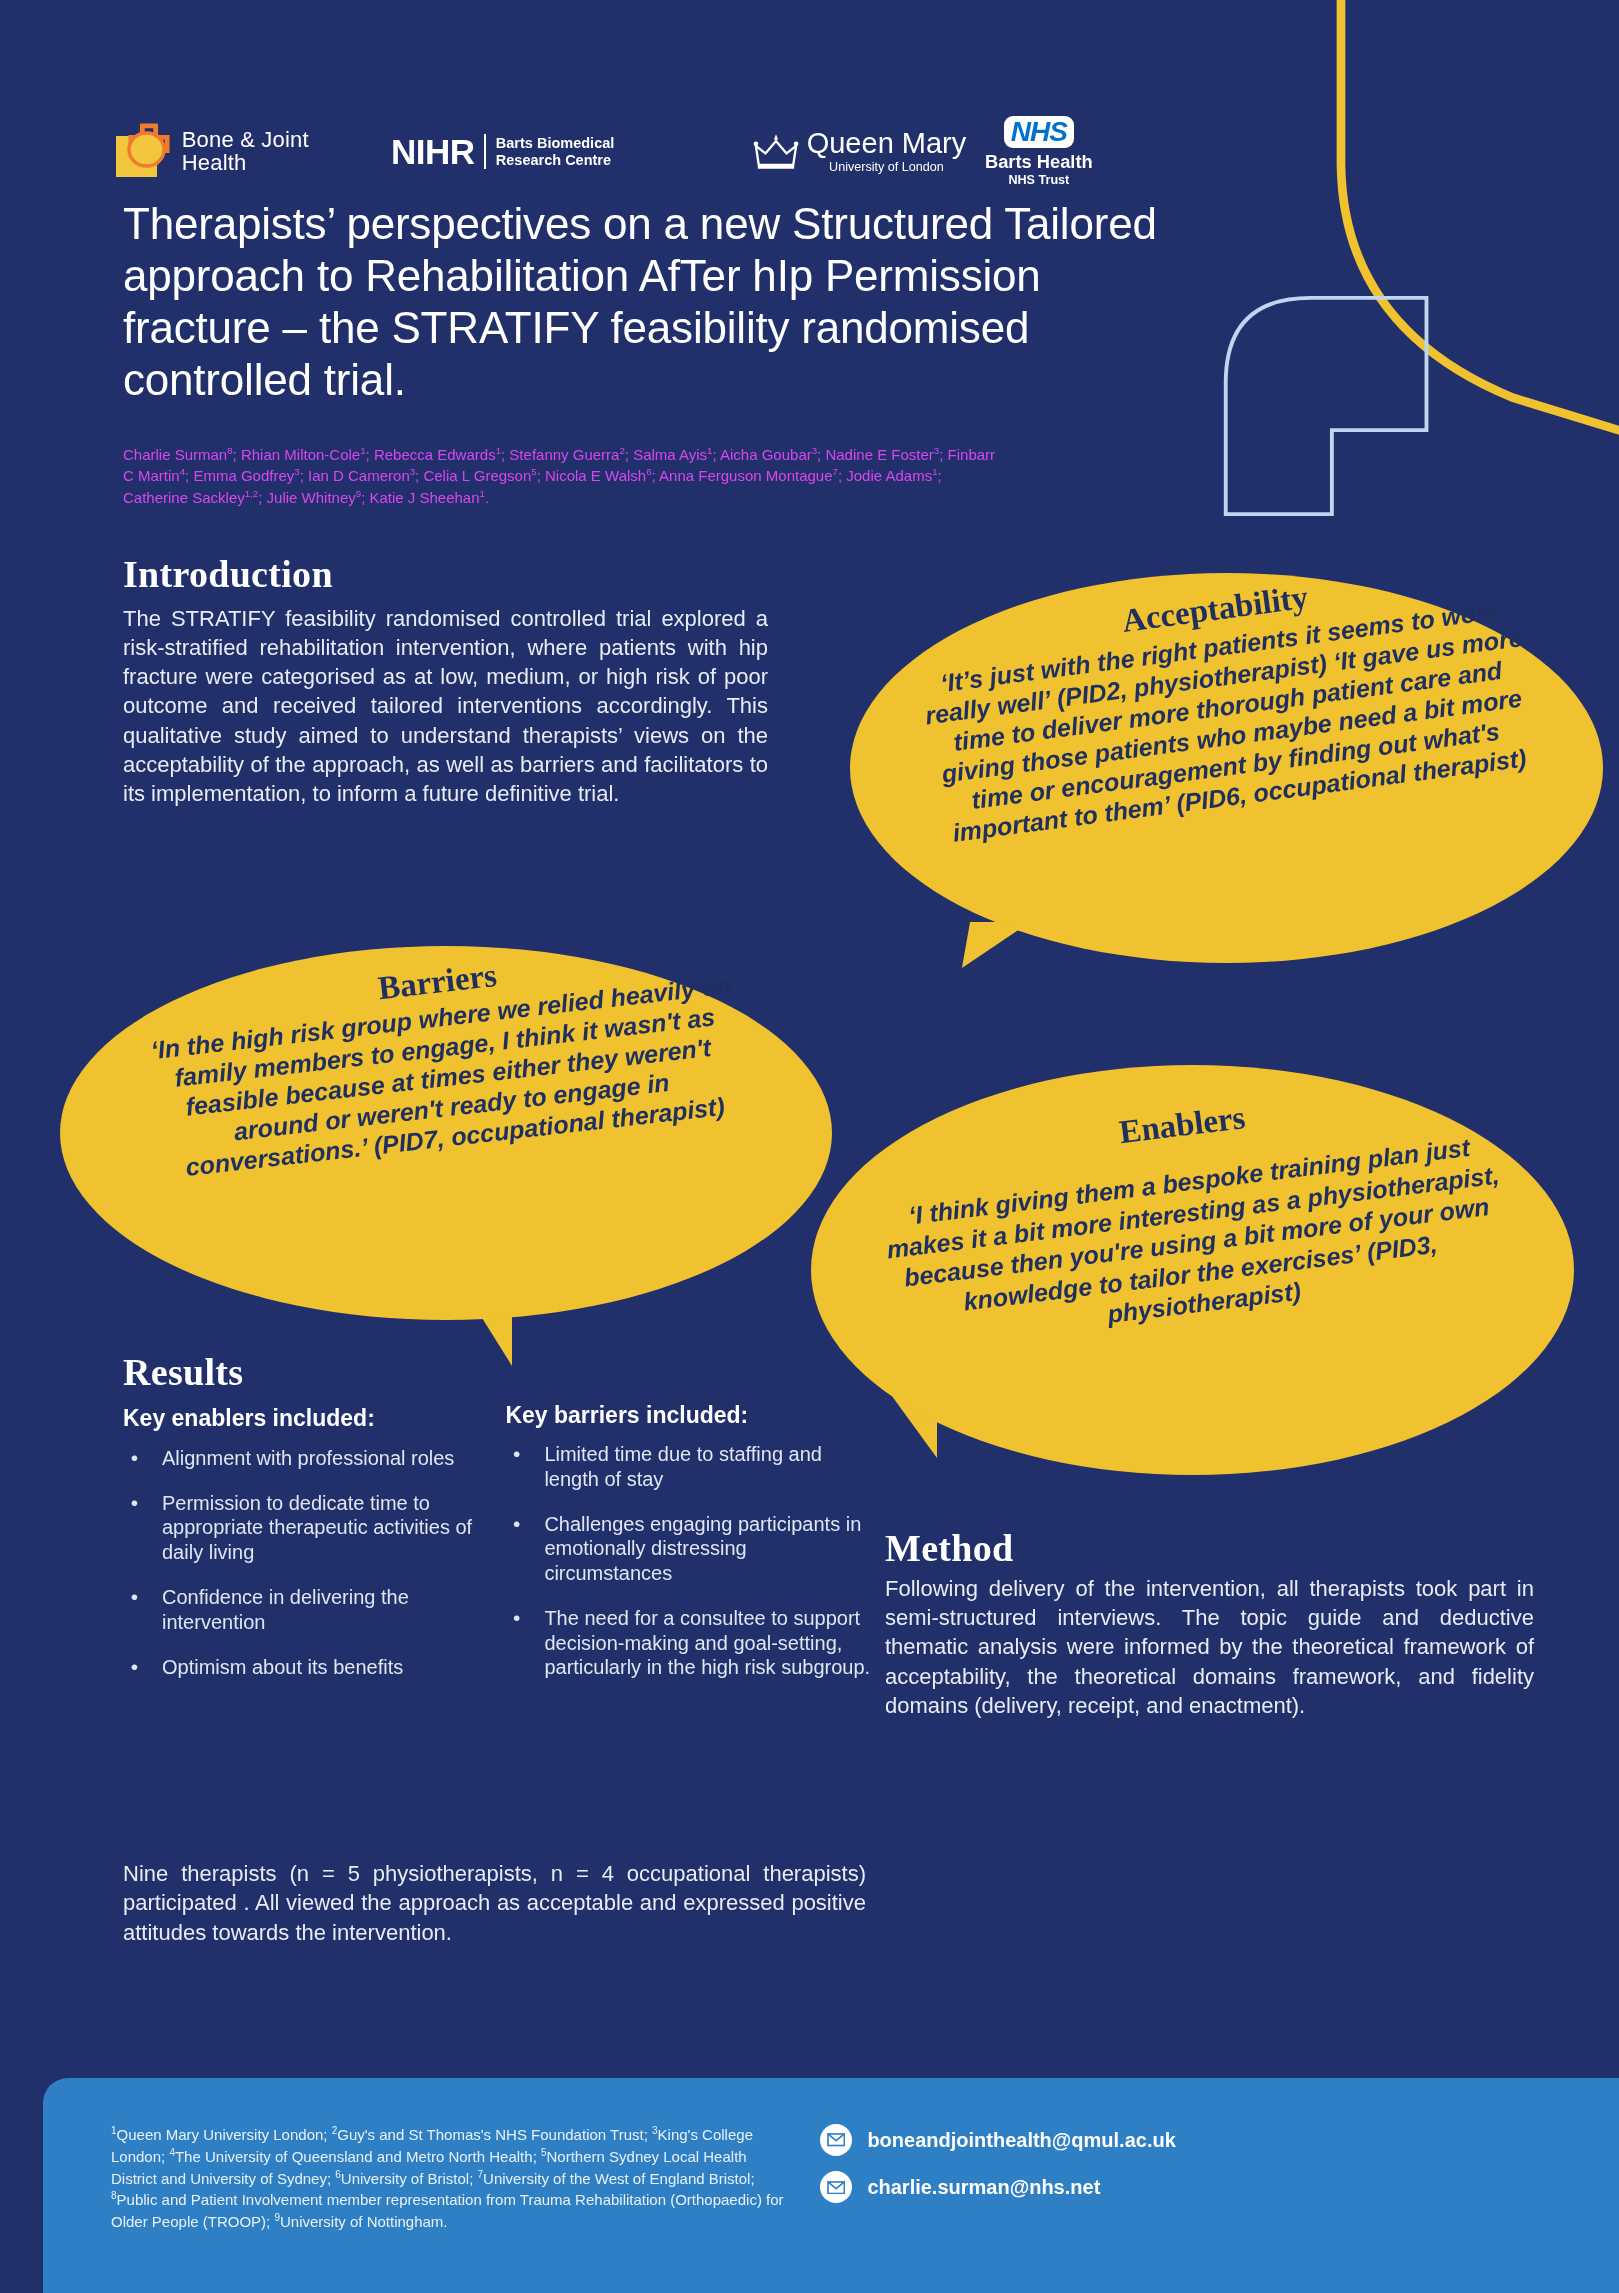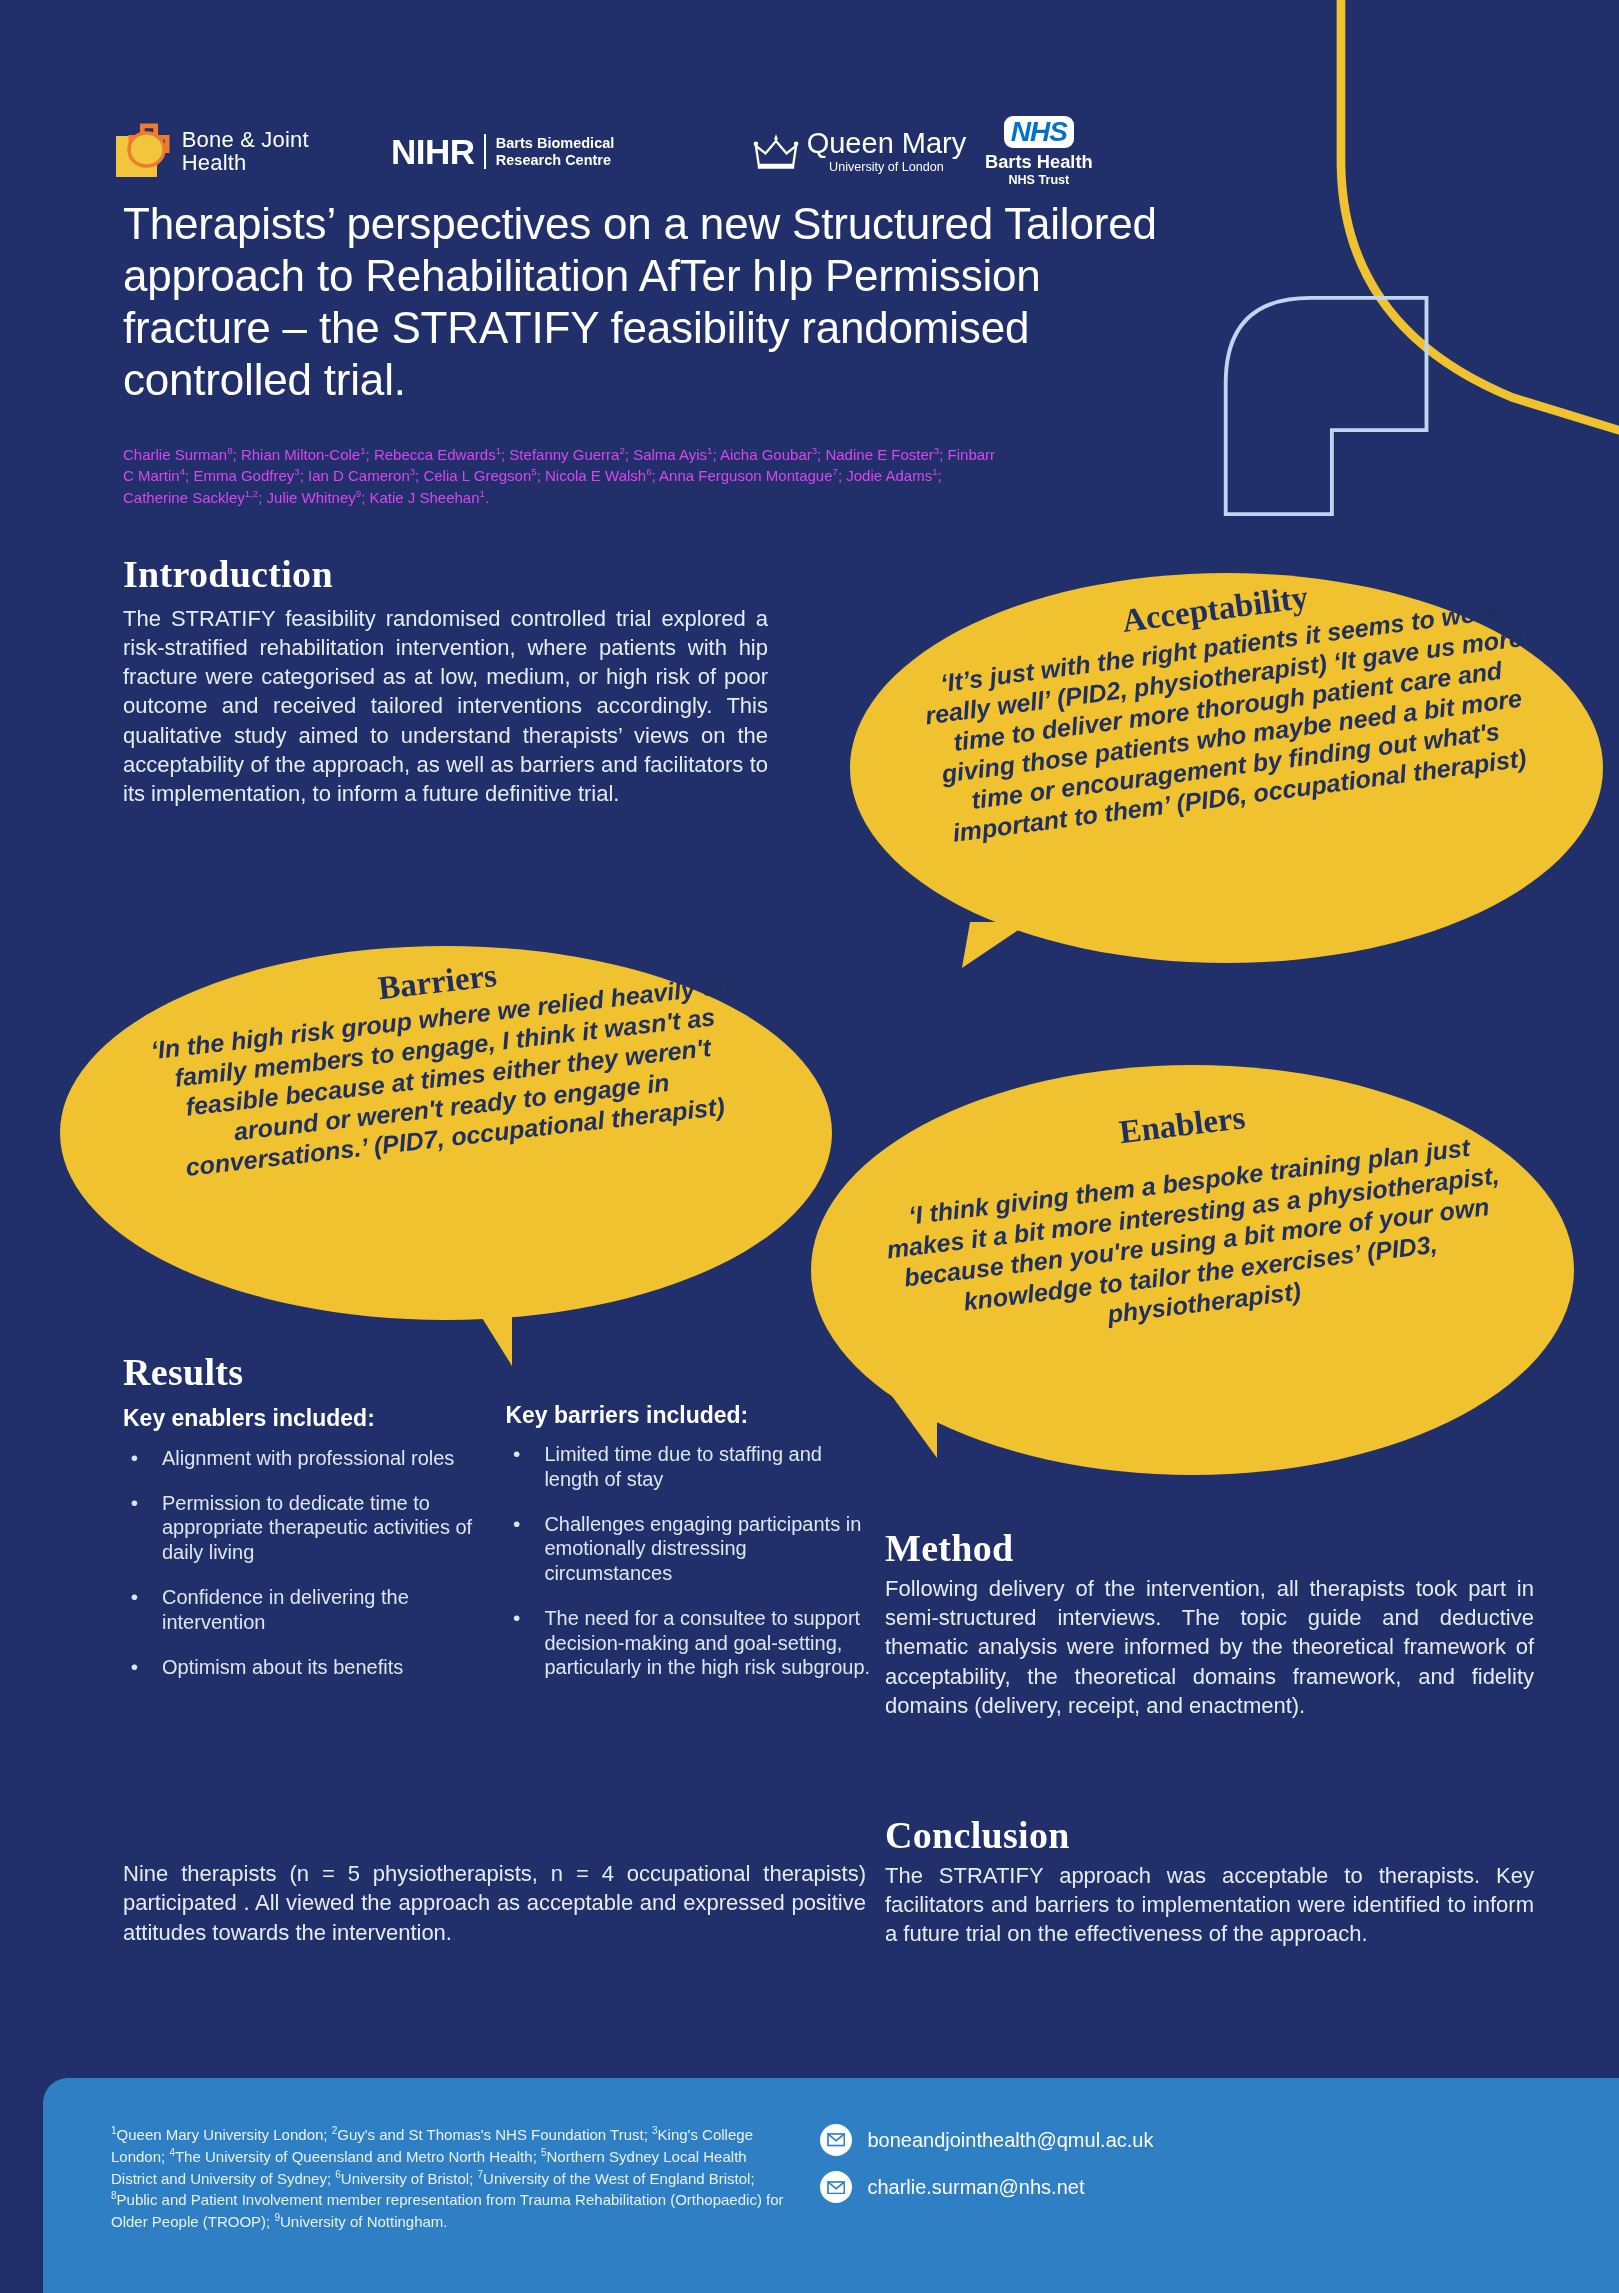--- a/index.html
+++ b/index.html
@@ -106,21 +106,21 @@
   #footer{position:absolute;left:43px;top:2078px;width:1576px;height:215px;
      background:#2f7fc4;border-top-left-radius:25px;}
   #affil{position:absolute;left:68px;top:46px;width:676px;color:#e9f1f8;
      font-size:15px;line-height:1.45;font-weight:300;}
   #affil sup{font-size:10px;}
   #contacts{position:absolute;left:777px;top:46px;}
   .contact{display:flex;align-items:center;margin-bottom:15.4px;}
   .mail-icon{width:32px;height:32px;border-radius:50%;background:#fff;flex:none;
      display:flex;align-items:center;justify-content:center;margin-right:15.4px;}
   .mail-icon svg{display:block;}
-  .contact-text{color:#fff;font-size:20px;font-weight:normal;}
+  .contact-text{color:#fff;font-size:20px;font-weight:bold;}
 </style>
 </head>
 <body>
 
 <div id="poster">
 
   <svg class="deco" id="yellow-curve" viewBox="0 0 420 620">
     <path d="M 122 -30 L 122 210 Q 124 380 300 452 L 430 492" fill="none" stroke="#f0c230" stroke-width="9"></path>
   </svg>
   <svg class="deco" id="white-bracket" viewBox="0 0 230 240">
@@ -232,24 +232,20 @@
       </div>
     </div>
   </div>
   <div class="body-text" id="results-para">Nine therapists (n = 5 physiotherapists, n = 4 occupational therapists) participated . All viewed the approach as acceptable and expressed positive attitudes towards the intervention.</div>
 
   <div id="method">
     <div class="heading" id="method-h">Method</div>
     <div class="body-text">Following delivery of the intervention, all therapists took part in semi-structured interviews. The topic guide and deductive thematic analysis were informed by the theoretical framework of acceptability, the theoretical domains framework, and fidelity domains (delivery, receipt, and enactment).</div>
   </div>
 
-  <div id="conclusion">
-    <div class="heading" id="conclusion-h">Conclusion</div>
-    <div class="body-text">The STRATIFY approach was acceptable to therapists. Key facilitators and barriers to implementation were identified to inform a future trial on the effectiveness of the approach.</div>
-  </div>
 
   <div id="footer">
     <div id="affil">
       <sup>1</sup>Queen Mary University London; <sup>2</sup>Guy's and St Thomas's NHS Foundation Trust; <sup>3</sup>King's College London; <sup>4</sup>The University of Queensland and Metro North Health; <sup>5</sup>Northern Sydney Local Health District and University of Sydney; <sup>6</sup>University of Bristol; <sup>7</sup>University of the West of England Bristol; <sup>8</sup>Public and Patient Involvement member representation from Trauma Rehabilitation (Orthopaedic) for Older People (TROOP); <sup>9</sup>University of Nottingham.
     </div>
     <div id="contacts">
       <div class="contact">
         <span class="mail-icon">
           <svg width="18.3" height="13.5" viewBox="0 0 19 14">
             <rect x="1" y="1" width="17" height="12" fill="none" stroke="#2f7fc4" stroke-width="1.7"></rect>

